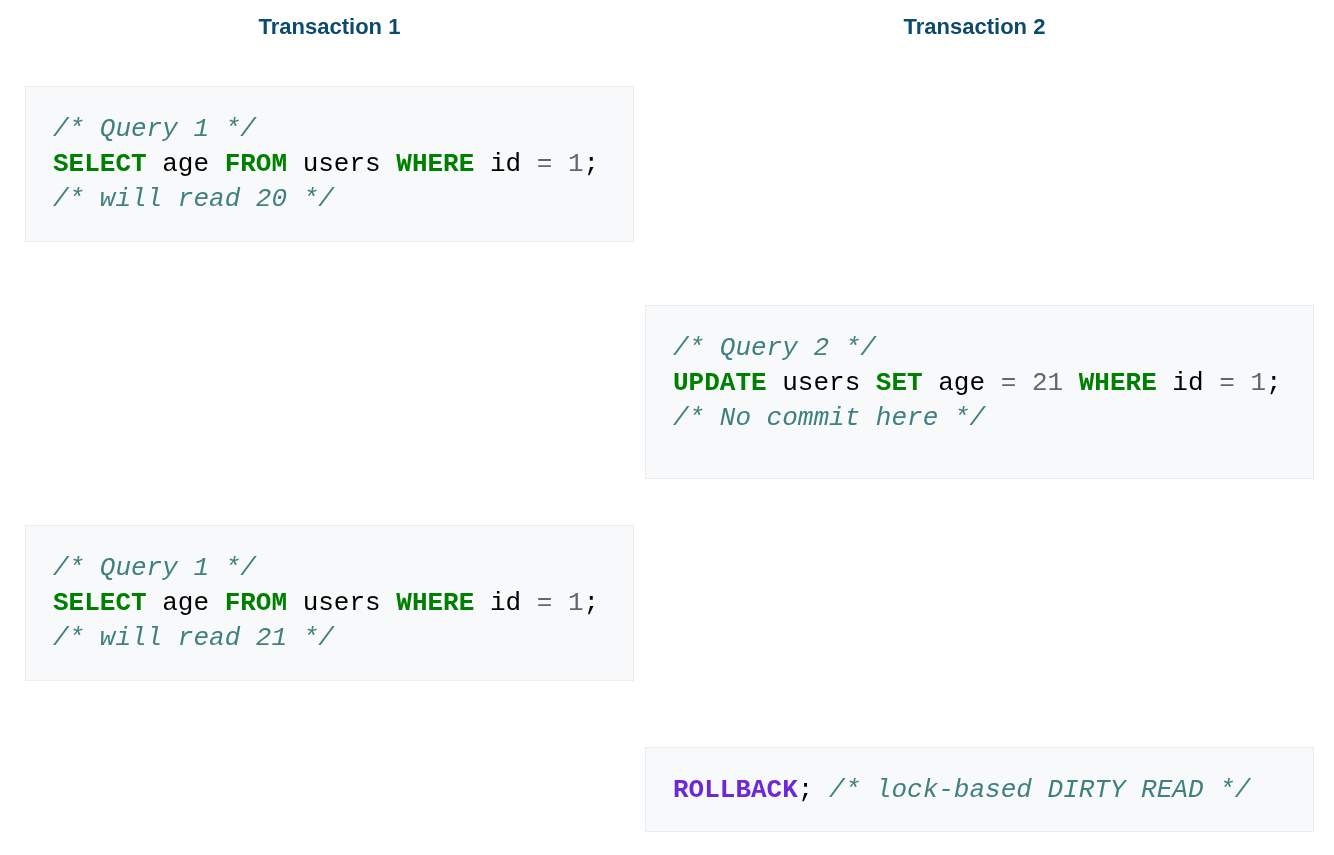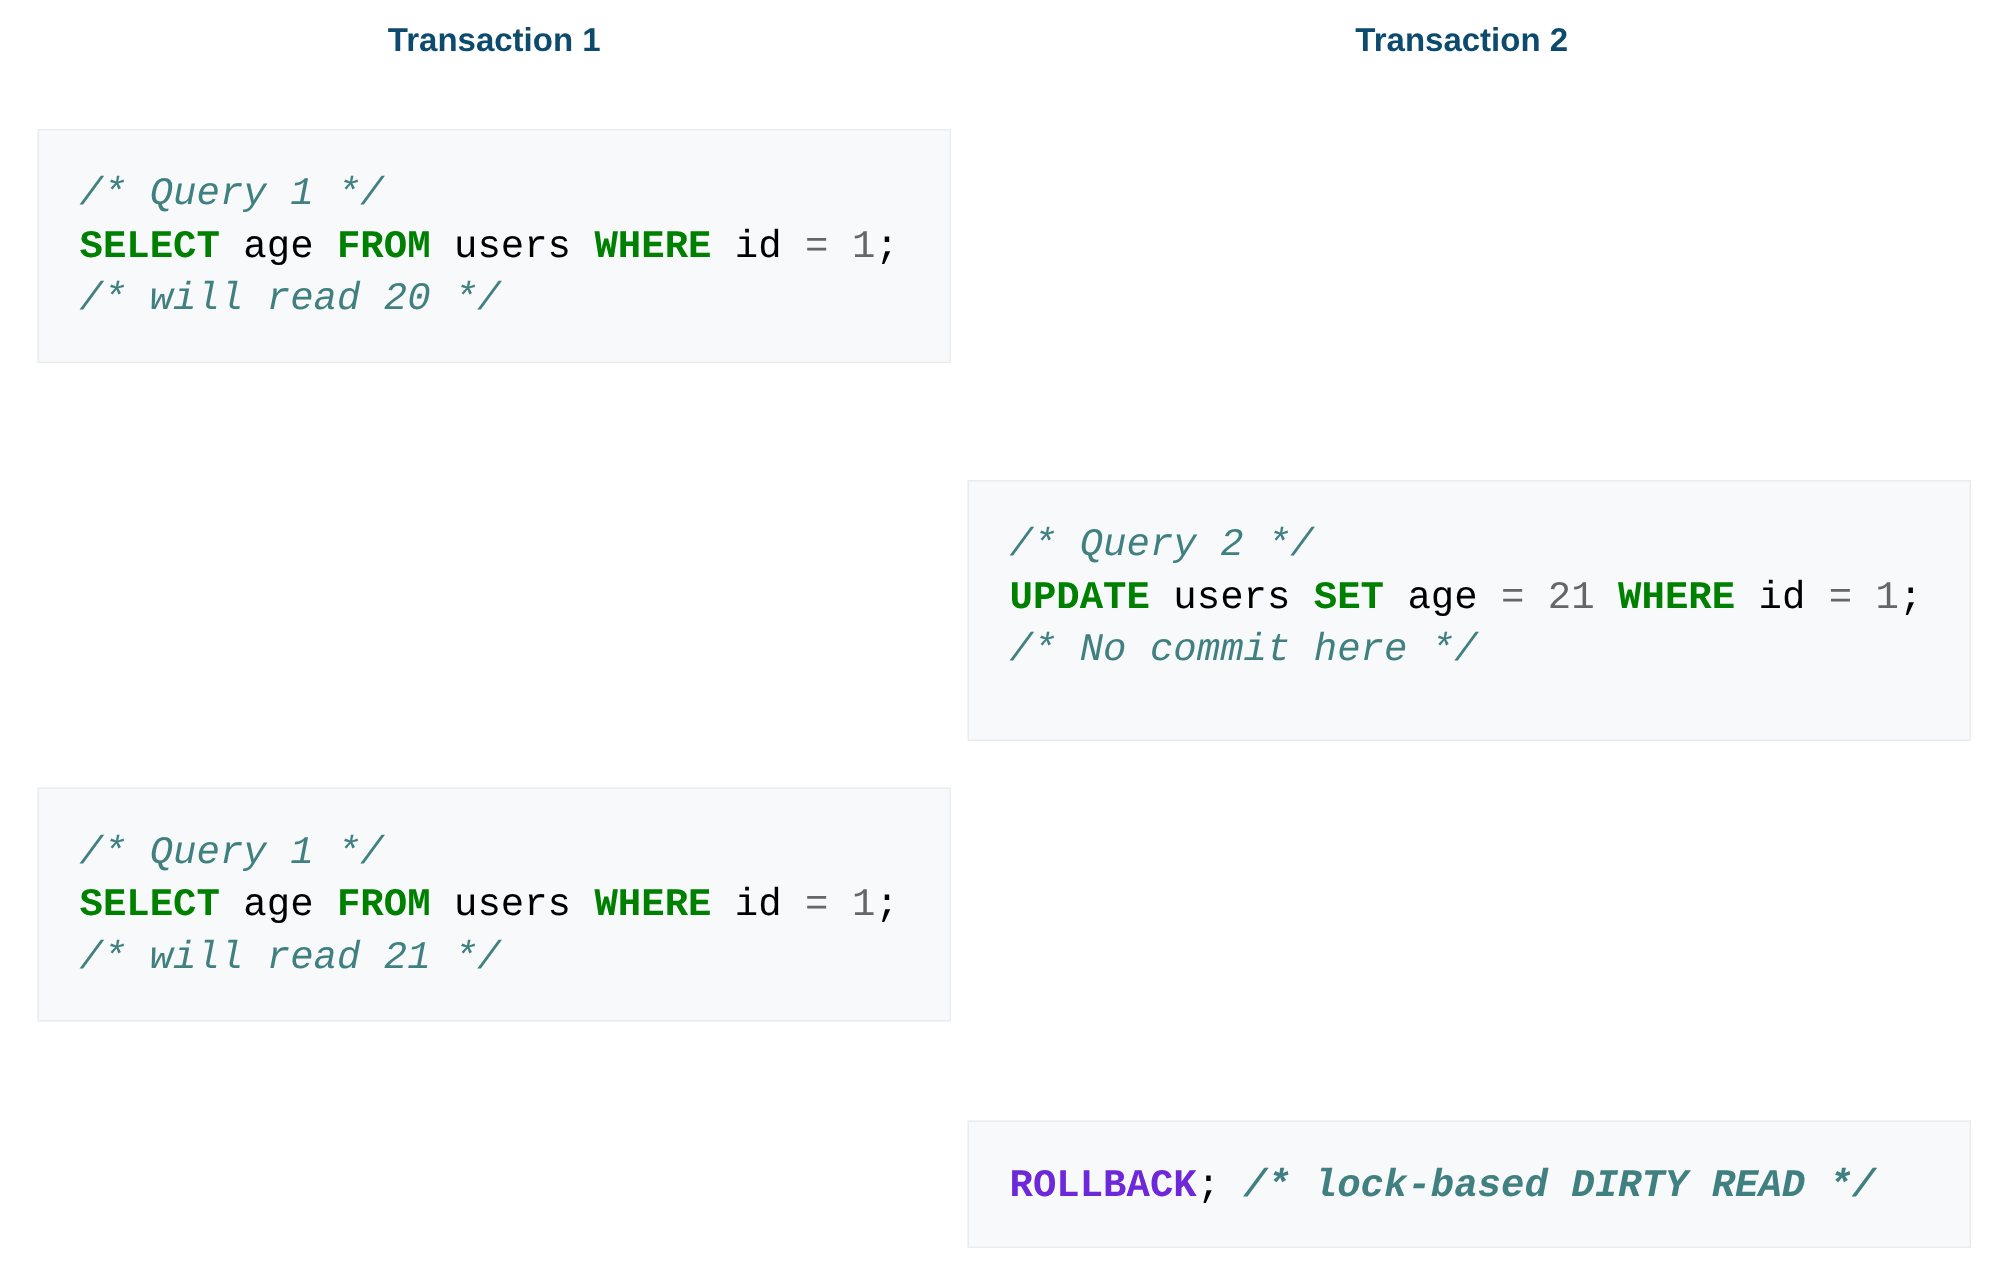--- a/index.html
+++ b/index.html
@@ -36,21 +36,21 @@
     border: 1px solid #eaecf0;
     padding: 25px 10px 0 27px;
     font-family: "Liberation Mono", "DejaVu Sans Mono", monospace;
     font-size: 26px;
     line-height: 35px;
     color: #000000;
     white-space: pre;
     overflow: hidden;
   }
   #block-0 { left: 25px;  top: 86px;  width: 609px; height: 156px; }
-  #block-1 { left: 645px; top: 320px; width: 669px; height: 174px; }
+  #block-1 { left: 645px; top: 305px; width: 669px; height: 174px; }
   #block-2 { left: 25px;  top: 525px; width: 609px; height: 156px; }
   #block-3 { left: 645px; top: 747px; width: 669px; height: 85px;  }
 
   .tok-keyword { font-weight: bold; }
   .tok-comment { font-style: italic; }
   .code-line { height: 35px; }
 </style>
 </head>
 <body>
 
@@ -59,15 +59,15 @@
   <div class="col-header t1">Transaction 1</div>
 
   <div class="col-header t2">Transaction 2</div>
 
   <pre id="block-0" class="code-block"><div class="code-line"><span class="tok-comment" style="color: rgb(64, 128, 128);">/* Query 1 */</span></div><div class="code-line"><span class="tok-keyword" style="color: rgb(0, 128, 0);">SELECT</span><span class="tok-plain" style="color: rgb(0, 0, 0);"> age </span><span class="tok-keyword" style="color: rgb(0, 128, 0);">FROM</span><span class="tok-plain" style="color: rgb(0, 0, 0);"> users </span><span class="tok-keyword" style="color: rgb(0, 128, 0);">WHERE</span><span class="tok-plain" style="color: rgb(0, 0, 0);"> id </span><span class="tok-operator" style="color: rgb(102, 102, 102);">=</span><span class="tok-plain" style="color: rgb(0, 0, 0);"> </span><span class="tok-number" style="color: rgb(102, 102, 102);">1</span><span class="tok-punct" style="color: rgb(0, 0, 0);">;</span></div><div class="code-line"><span class="tok-comment" style="color: rgb(64, 128, 128);">/* will read 20 */</span></div></pre>
 
   <pre id="block-1" class="code-block"><div class="code-line"><span class="tok-comment" style="color: rgb(64, 128, 128);">/* Query 2 */</span></div><div class="code-line"><span class="tok-keyword" style="color: rgb(0, 128, 0);">UPDATE</span><span class="tok-plain" style="color: rgb(0, 0, 0);"> users </span><span class="tok-keyword" style="color: rgb(0, 128, 0);">SET</span><span class="tok-plain" style="color: rgb(0, 0, 0);"> age </span><span class="tok-operator" style="color: rgb(102, 102, 102);">=</span><span class="tok-plain" style="color: rgb(0, 0, 0);"> </span><span class="tok-number" style="color: rgb(102, 102, 102);">21</span><span class="tok-plain" style="color: rgb(0, 0, 0);"> </span><span class="tok-keyword" style="color: rgb(0, 128, 0);">WHERE</span><span class="tok-plain" style="color: rgb(0, 0, 0);"> id </span><span class="tok-operator" style="color: rgb(102, 102, 102);">=</span><span class="tok-plain" style="color: rgb(0, 0, 0);"> </span><span class="tok-number" style="color: rgb(102, 102, 102);">1</span><span class="tok-punct" style="color: rgb(0, 0, 0);">;</span></div><div class="code-line"><span class="tok-comment" style="color: rgb(64, 128, 128);">/* No commit here */</span></div></pre>
 
   <pre id="block-2" class="code-block"><div class="code-line"><span class="tok-comment" style="color: rgb(64, 128, 128);">/* Query 1 */</span></div><div class="code-line"><span class="tok-keyword" style="color: rgb(0, 128, 0);">SELECT</span><span class="tok-plain" style="color: rgb(0, 0, 0);"> age </span><span class="tok-keyword" style="color: rgb(0, 128, 0);">FROM</span><span class="tok-plain" style="color: rgb(0, 0, 0);"> users </span><span class="tok-keyword" style="color: rgb(0, 128, 0);">WHERE</span><span class="tok-plain" style="color: rgb(0, 0, 0);"> id </span><span class="tok-operator" style="color: rgb(102, 102, 102);">=</span><span class="tok-plain" style="color: rgb(0, 0, 0);"> </span><span class="tok-number" style="color: rgb(102, 102, 102);">1</span><span class="tok-punct" style="color: rgb(0, 0, 0);">;</span></div><div class="code-line"><span class="tok-comment" style="color: rgb(64, 128, 128);">/* will read 21 */</span></div></pre>
 
-  <pre id="block-3" class="code-block"><div class="code-line"><span class="tok-keyword" style="color: #6d28d9; margin-top: 44px;">ROLLBACK</span><span class="tok-punct" style="color: rgb(0, 0, 0);">;</span><span class="tok-plain" style="color: rgb(0, 0, 0);"> </span><span class="tok-comment" style="color: rgb(64, 128, 128); font-weight: bold;">/* lock-based DIRTY READ */</span></div></pre>
+  <pre id="block-3" class="code-block"><div class="code-line"><span class="tok-keyword" style="color: #6d28d9; margin-top: 44px;">ROLLBACK</span><span class="tok-punct" style="color: rgb(0, 0, 0);">;</span><span class="tok-plain" style="color: rgb(0, 0, 0);"> </span><span class="tok-comment" style="color: rgb(64, 128, 128);">/* lock-based DIRTY READ */</span></div></pre>
 
 </div>
 
 </body></html>

